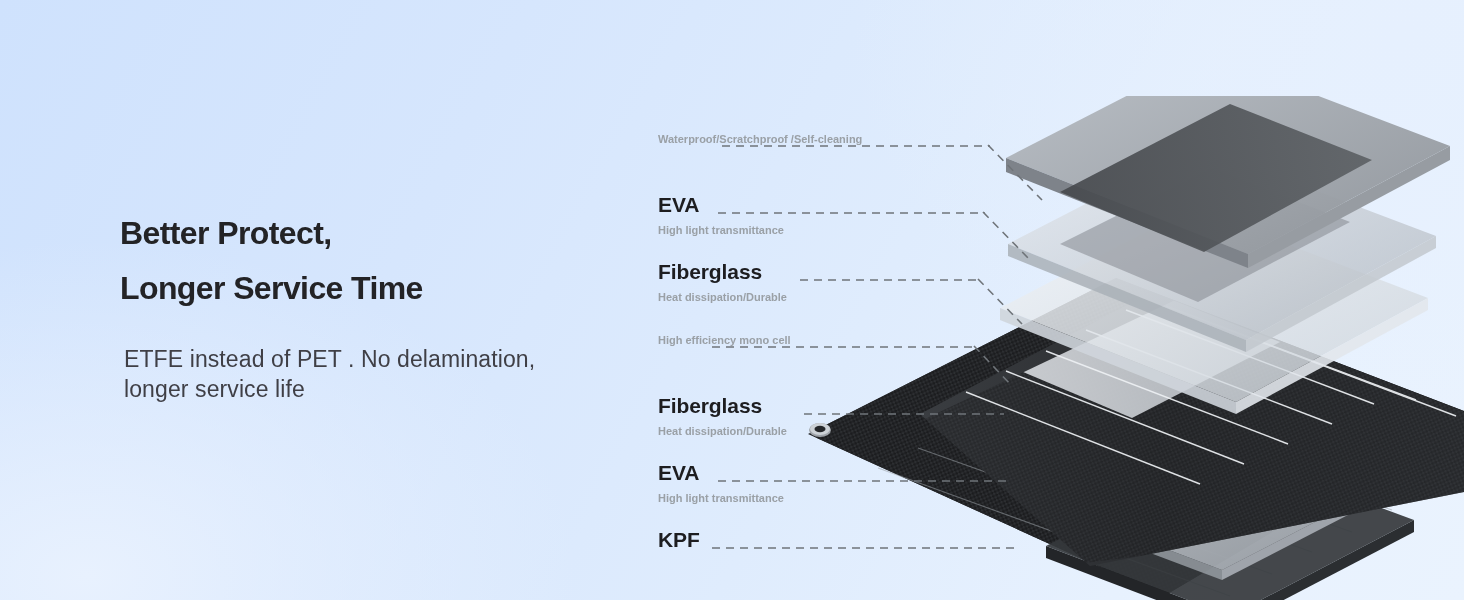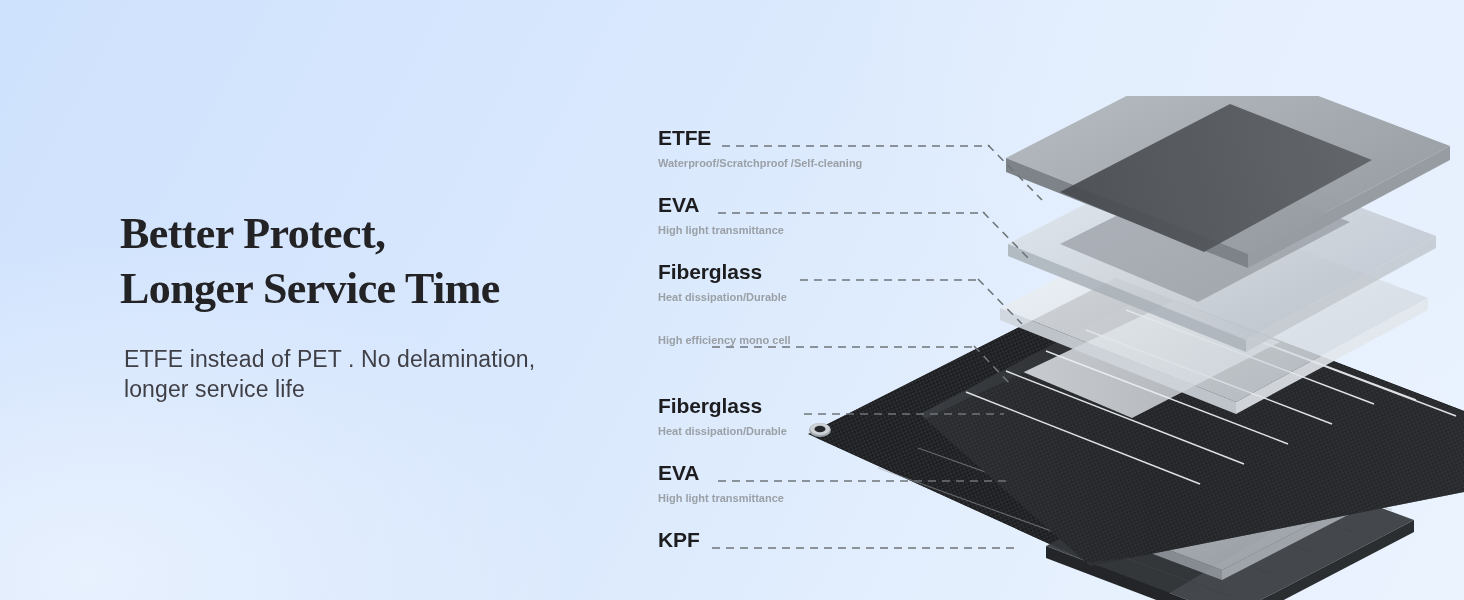--- a/index.html
+++ b/index.html
@@ -12,22 +12,22 @@
     position:relative;width:1464px;height:600px;overflow:hidden;
     background:
       radial-gradient(900px 620px at 96% 6%, #e6f0fe 0%, rgba(230,240,254,0) 62%),
       radial-gradient(820px 560px at 6% 96%, #e8f1fe 0%, rgba(232,241,254,0) 60%),
       linear-gradient(118deg, #cfe2fd 0%, #d6e6fd 30%, #dfecfd 58%, #e7f1fe 80%, #eaf3fe 100%);
   }
 
   
   #copy{position:absolute;left:120px;top:206px;width:520px;}
   #headline{
-    margin:0;font-size:44px;line-height:55px;font-weight:700;
-    color:#232326;letter-spacing:-0.6px;white-space:pre-line;font-family:Liberation Serif, serif;
+    margin:0;font-size:32px;line-height:55px;font-weight:700;
+    color:#232326;letter-spacing:-0.6px;white-space:pre-line;
   }
   #subcopy{
     margin:28px 0 0 4px;font-size:23px;line-height:30px;
     color:#3f3f46;font-weight:400;white-space:pre-line;letter-spacing:.1px;
   }
 
   
   #labels{position:absolute;left:658px;top:126px;width:420px;}
   .lbl{position:absolute;left:0;}
   .lbl .t{
@@ -204,21 +204,20 @@
       <line x1="974" y1="346" x2="1012" y2="386"></line>
       <line x1="804" y1="414" x2="1004" y2="414"></line>
       <line x1="718" y1="481" x2="1008" y2="481"></line>
       <line x1="712" y1="548" x2="1016" y2="548"></line>
     </g>
   </svg>
 
   <div id="labels">
 
     <div class="lbl" style="top:0px">
-      <div class="t">ETFE</div>
       <div class="s">Waterproof/Scratchproof /Self-cleaning</div>
     </div>
 
     <div class="lbl" style="top:67px">
       <div class="t">EVA</div>
       <div class="s">High light transmittance</div>
     </div>
 
     <div class="lbl" style="top:134px">
       <div class="t">Fiberglass</div>

